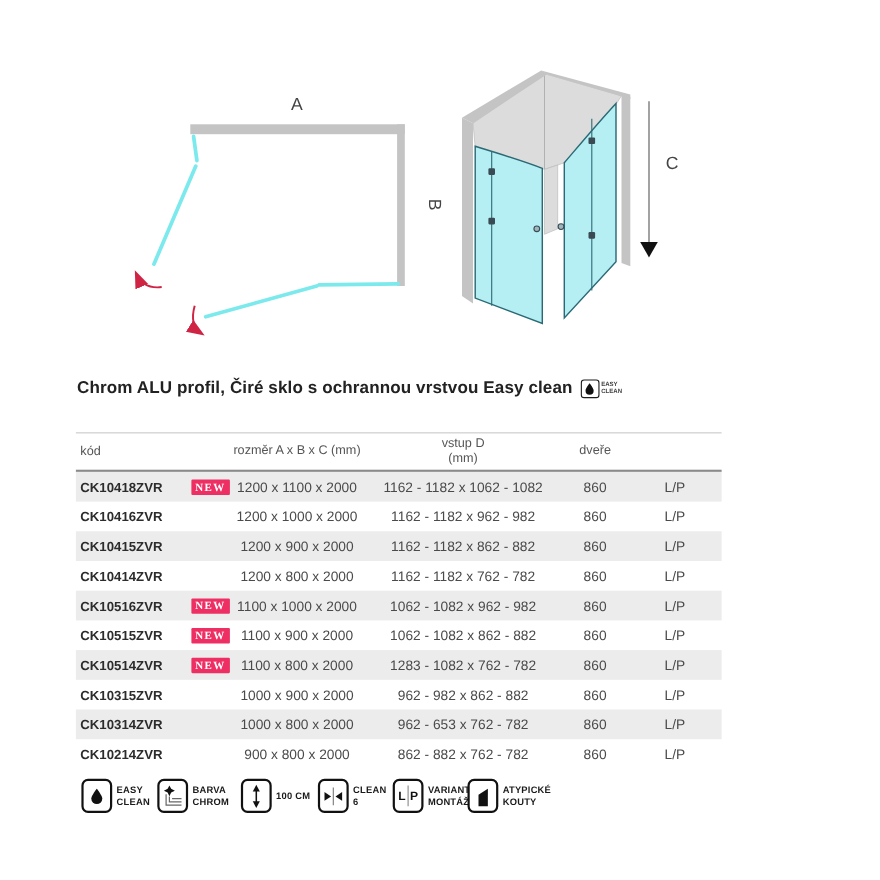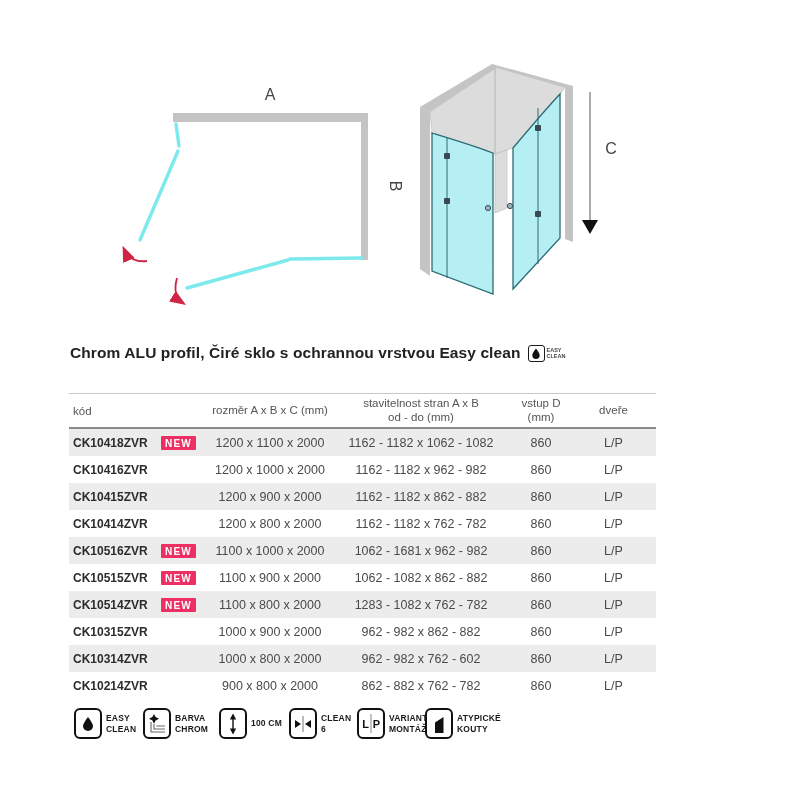--- a/index.html
+++ b/index.html
@@ -39,21 +39,21 @@
   .t-head .c{ text-align:center;line-height:1.2;}
   .t-head .l{ text-align:left;padding-left:4px;}
   .t-rows > div:nth-of-type(odd){background:var(--row-stripe);}
   .t-row{display:grid;grid-template-columns:92px 48px 122px 180px 60px 85px;
          align-items:center;height:27px;font-size:12.5px;color:#4a4a4a;}
   .cell-kod{font-weight:bold;color:#2c2c2c;padding-left:4px;font-size:12px;}
   .cell-c{text-align:center;}
   .new-badge{display:inline-block;background:var(--accent-new);color:#fff;
              font-size:10px;font-weight:bold;letter-spacing:1.2px;
              padding:2px 4px 1px 4px;border-radius:1px;}
-  .new-wrap{text-align:left;}
+  .new-wrap{text-align:right;font-family:Liberation Serif, serif;}
 
   
   .f-item{position:absolute;top:708px;display:flex;align-items:center;gap:4px;}
   .f-box{width:24px;height:27px;border:2px solid #111;border-radius:6px;
          display:flex;align-items:center;justify-content:center;background:#fff;}
   .f-label{font-size:8.5px;line-height:1.2;color:#1a1a1a;font-weight:bold;letter-spacing:.2px;}
   .ico{display:block;}
   .ico .blk{fill:#111;}
   .ico .ln-thin{stroke:#666;stroke-width:1.1;fill:none;}
   .ico .lp{font-family:"Liberation Sans",sans-serif;font-size:11px;font-weight:bold;fill:#111;}
@@ -129,24 +129,20 @@
       </span>
     </span>
   </div>
 
   <div class="spec-table">
     <div class="t-head">
       <div class="l">kód</div>
       <div></div>
       <div class="c">rozměr A x B x C (mm)</div>
       <div class="c">
-        <div>stavitelnost stran A x B</div>
-        <div>od - do (mm)</div>
-      </div>
-      <div class="c">
         <div>vstup D</div>
         <div>(mm)</div>
       </div>
       <div class="c">dveře</div>
     </div>
 
     <div class="t-rows">
 
         <div class="t-row">
           <div class="cell-kod">CK10418ZVR</div>
@@ -191,21 +187,21 @@
           <div class="cell-c">860</div>
           <div class="cell-c">L/P</div>
         </div>
 
         <div class="t-row">
           <div class="cell-kod">CK10516ZVR</div>
           <div class="new-wrap">
             <span class="new-badge">NEW</span>
           </div>
           <div class="cell-c">1100 x 1000 x 2000</div>
-          <div class="cell-c">1062 - 1681 x 962 - 982</div>
+          <div class="cell-c">1062 - 1082 x 962 - 982</div>
           <div class="cell-c">860</div>
           <div class="cell-c">L/P</div>
         </div>
 
         <div class="t-row">
           <div class="cell-kod">CK10515ZVR</div>
           <div class="new-wrap">
             <span class="new-badge">NEW</span>
           </div>
           <div class="cell-c">1100 x 900 x 2000</div>
@@ -235,21 +231,21 @@
           <div class="cell-c">860</div>
           <div class="cell-c">L/P</div>
         </div>
 
         <div class="t-row">
           <div class="cell-kod">CK10314ZVR</div>
           <div class="new-wrap">
             <span class="new-badge" style="visibility: hidden;">NEW</span>
           </div>
           <div class="cell-c">1000 x 800 x 2000</div>
-          <div class="cell-c">962 - 982 x 762 - 602</div>
+          <div class="cell-c">962 - 653 x 762 - 782</div>
           <div class="cell-c">860</div>
           <div class="cell-c">L/P</div>
         </div>
 
         <div class="t-row">
           <div class="cell-kod">CK10214ZVR</div>
           <div class="new-wrap">
             <span class="new-badge" style="visibility: hidden;">NEW</span>
           </div>
           <div class="cell-c">900 x 800 x 2000</div>

